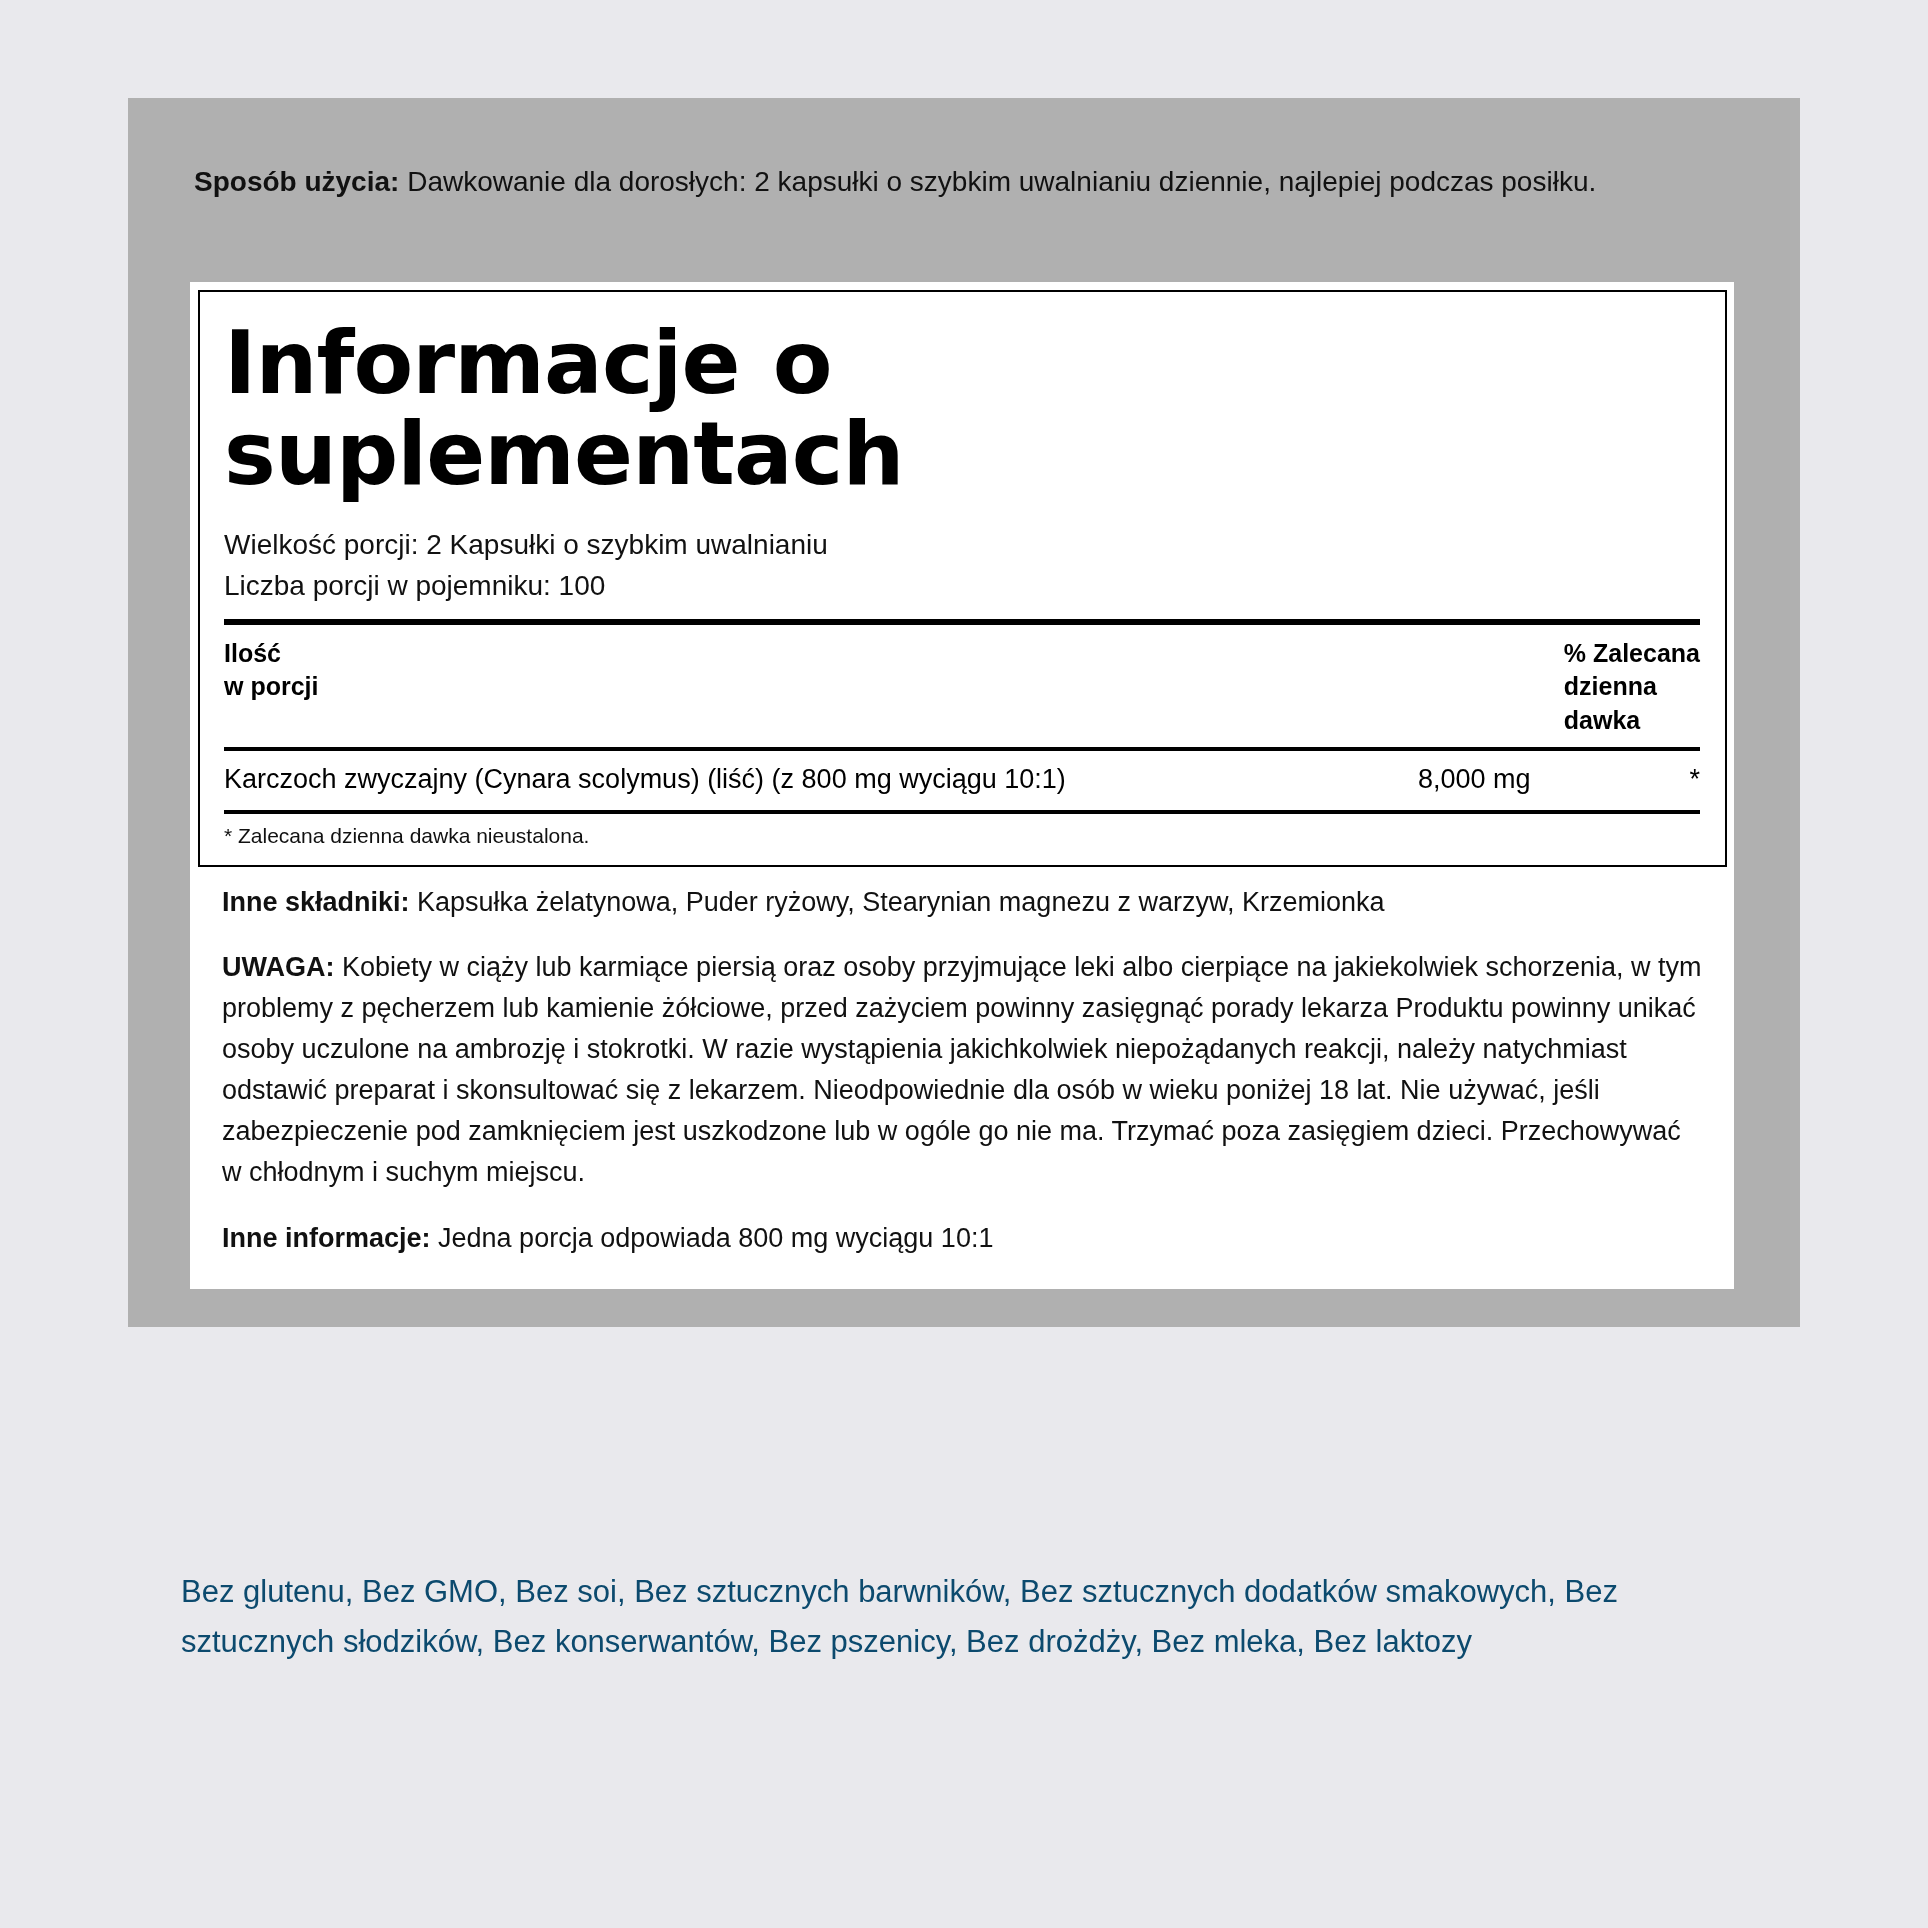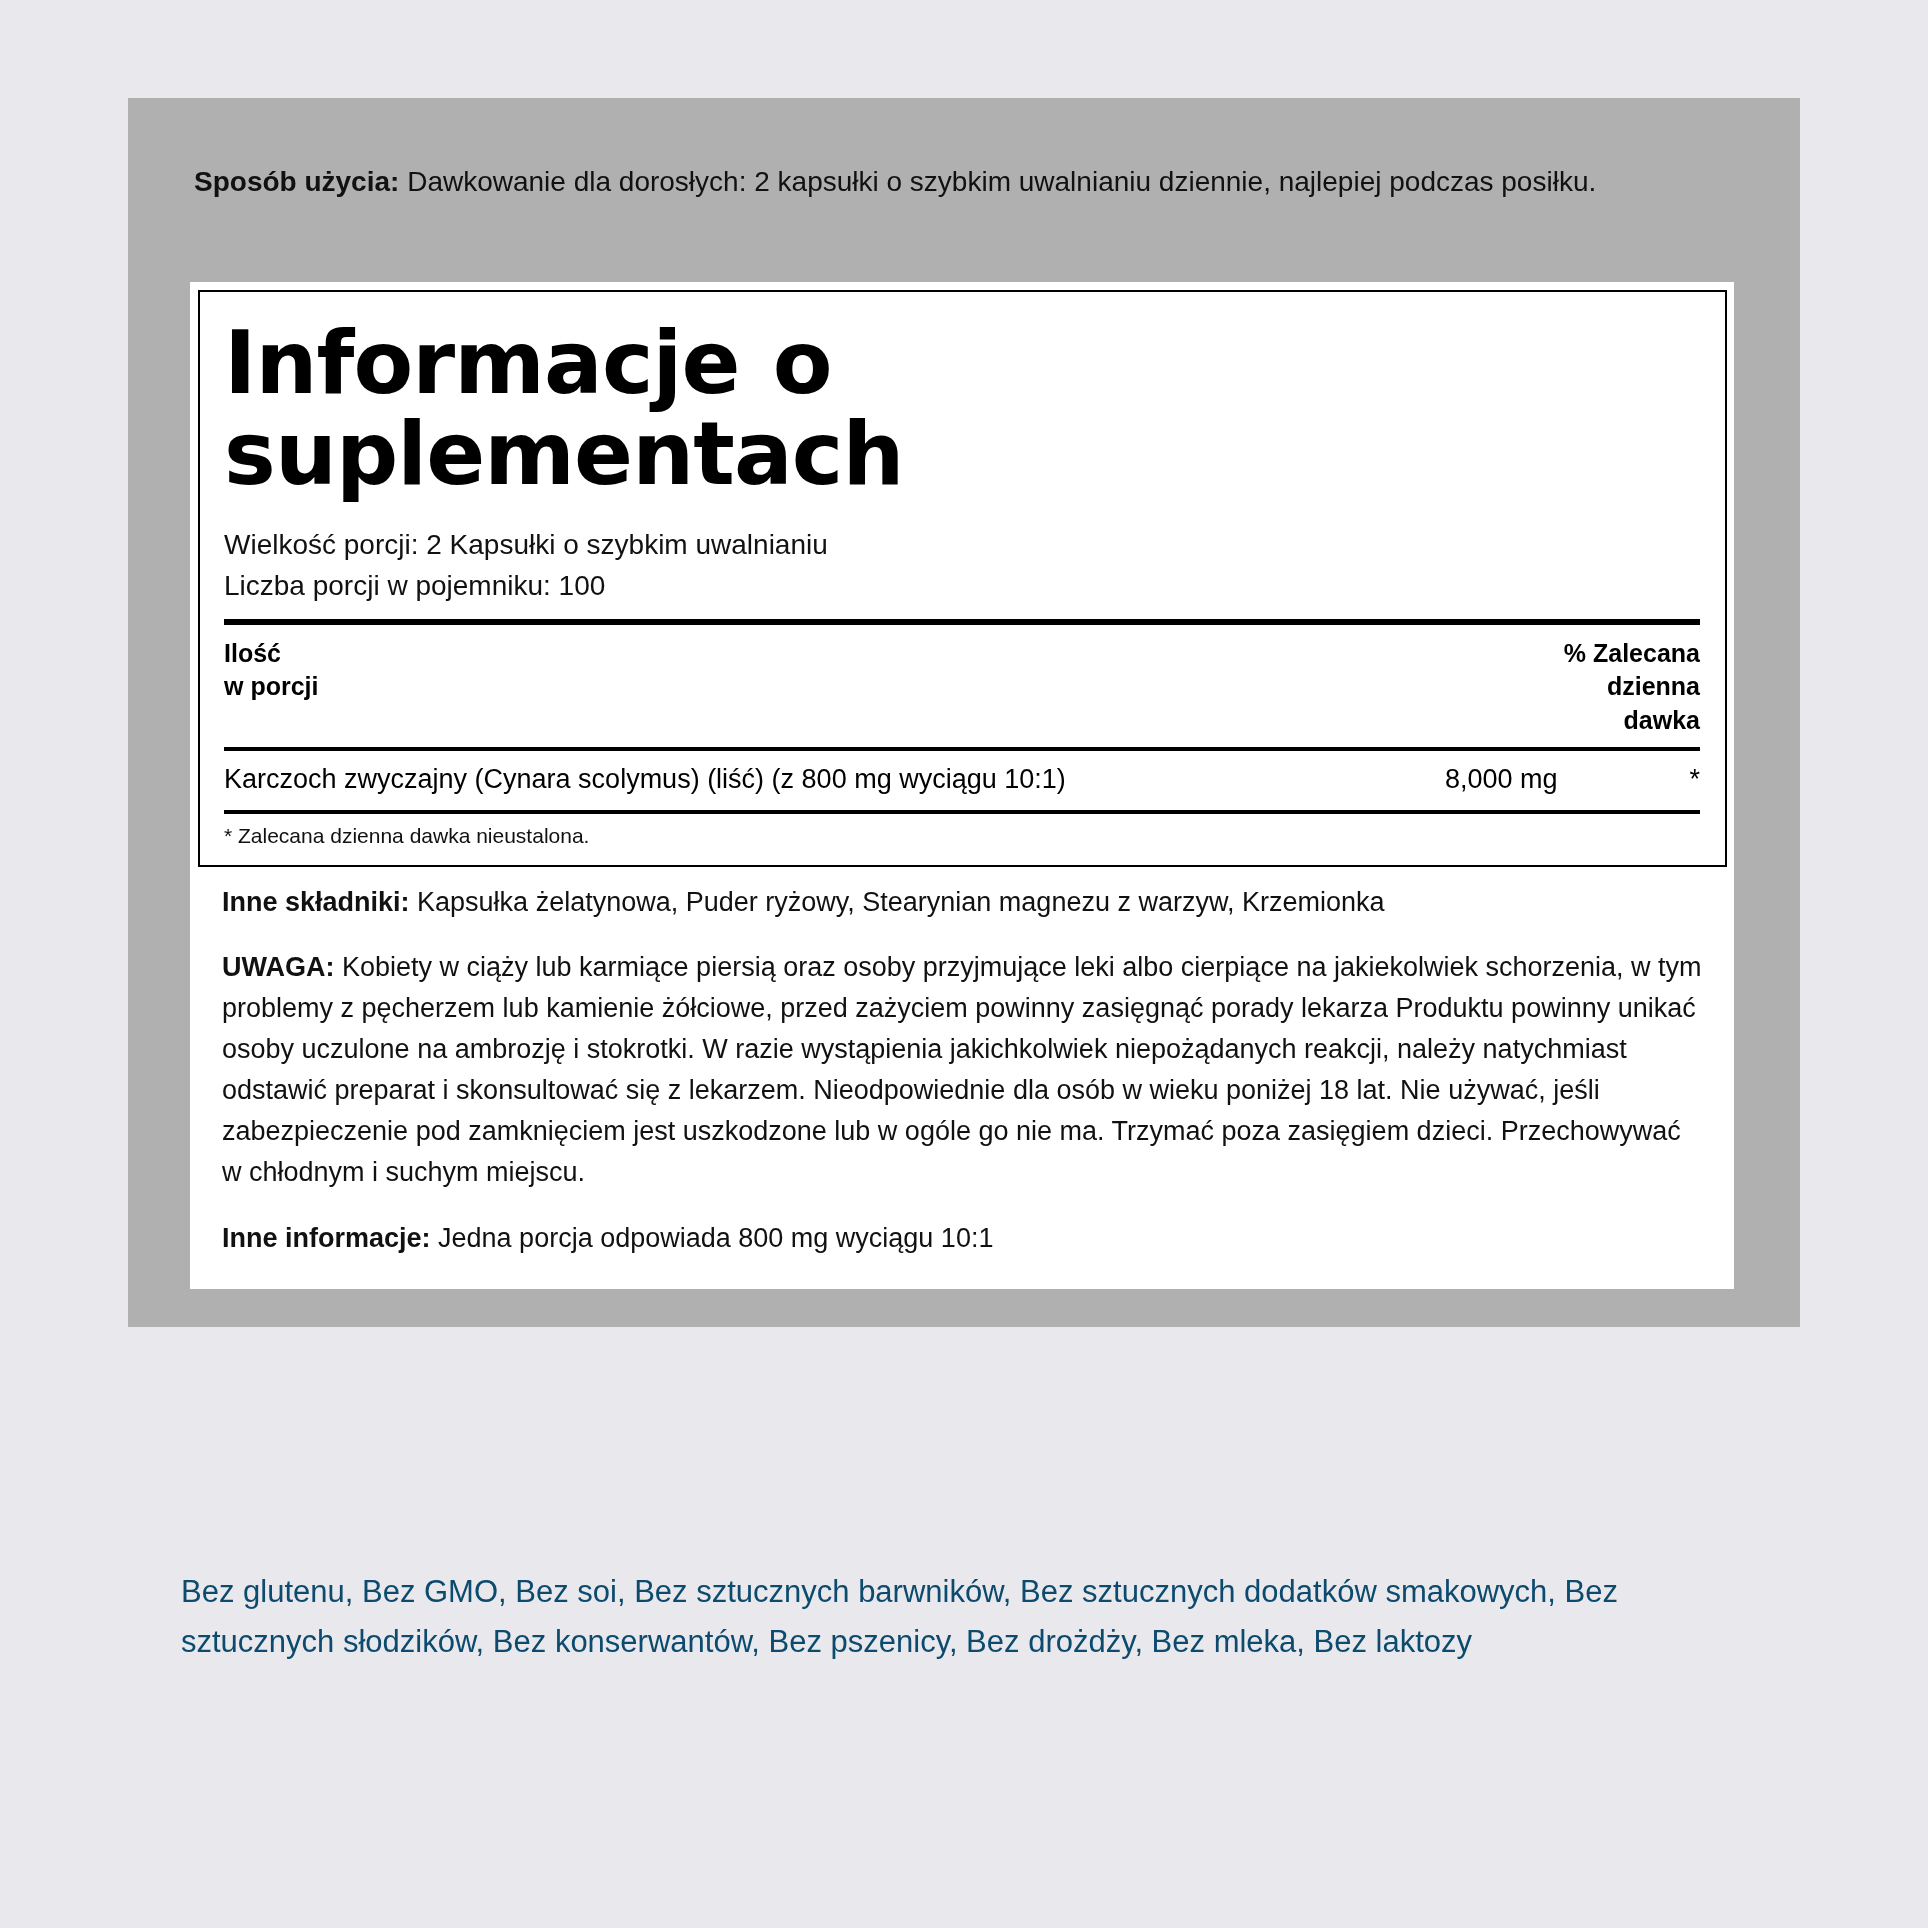--- a/index.html
+++ b/index.html
@@ -87,28 +87,28 @@
     align-items: flex-start;
     padding: 11.3px 0 9.4px 0;
     font-weight: bold;
     font-size: 25px;
     line-height: 1.35;
   }
   .amount-head .left {
     text-align: left;
   }
   .amount-head .right {
-    text-align: right;
   }
 
   .nutrient-row {
     display: flex;
     align-items: baseline;
     padding: 13px 0 15px 0;
     font-size: 27px;
+    gap: 27px;
   }
   .nutrient-row .name {
     flex: 1 1 auto;
   }
   .nutrient-row .amt {
     width: 217px;
     padding-right: 70px;
     box-sizing: border-box;
   }
   .nutrient-row .dv {

